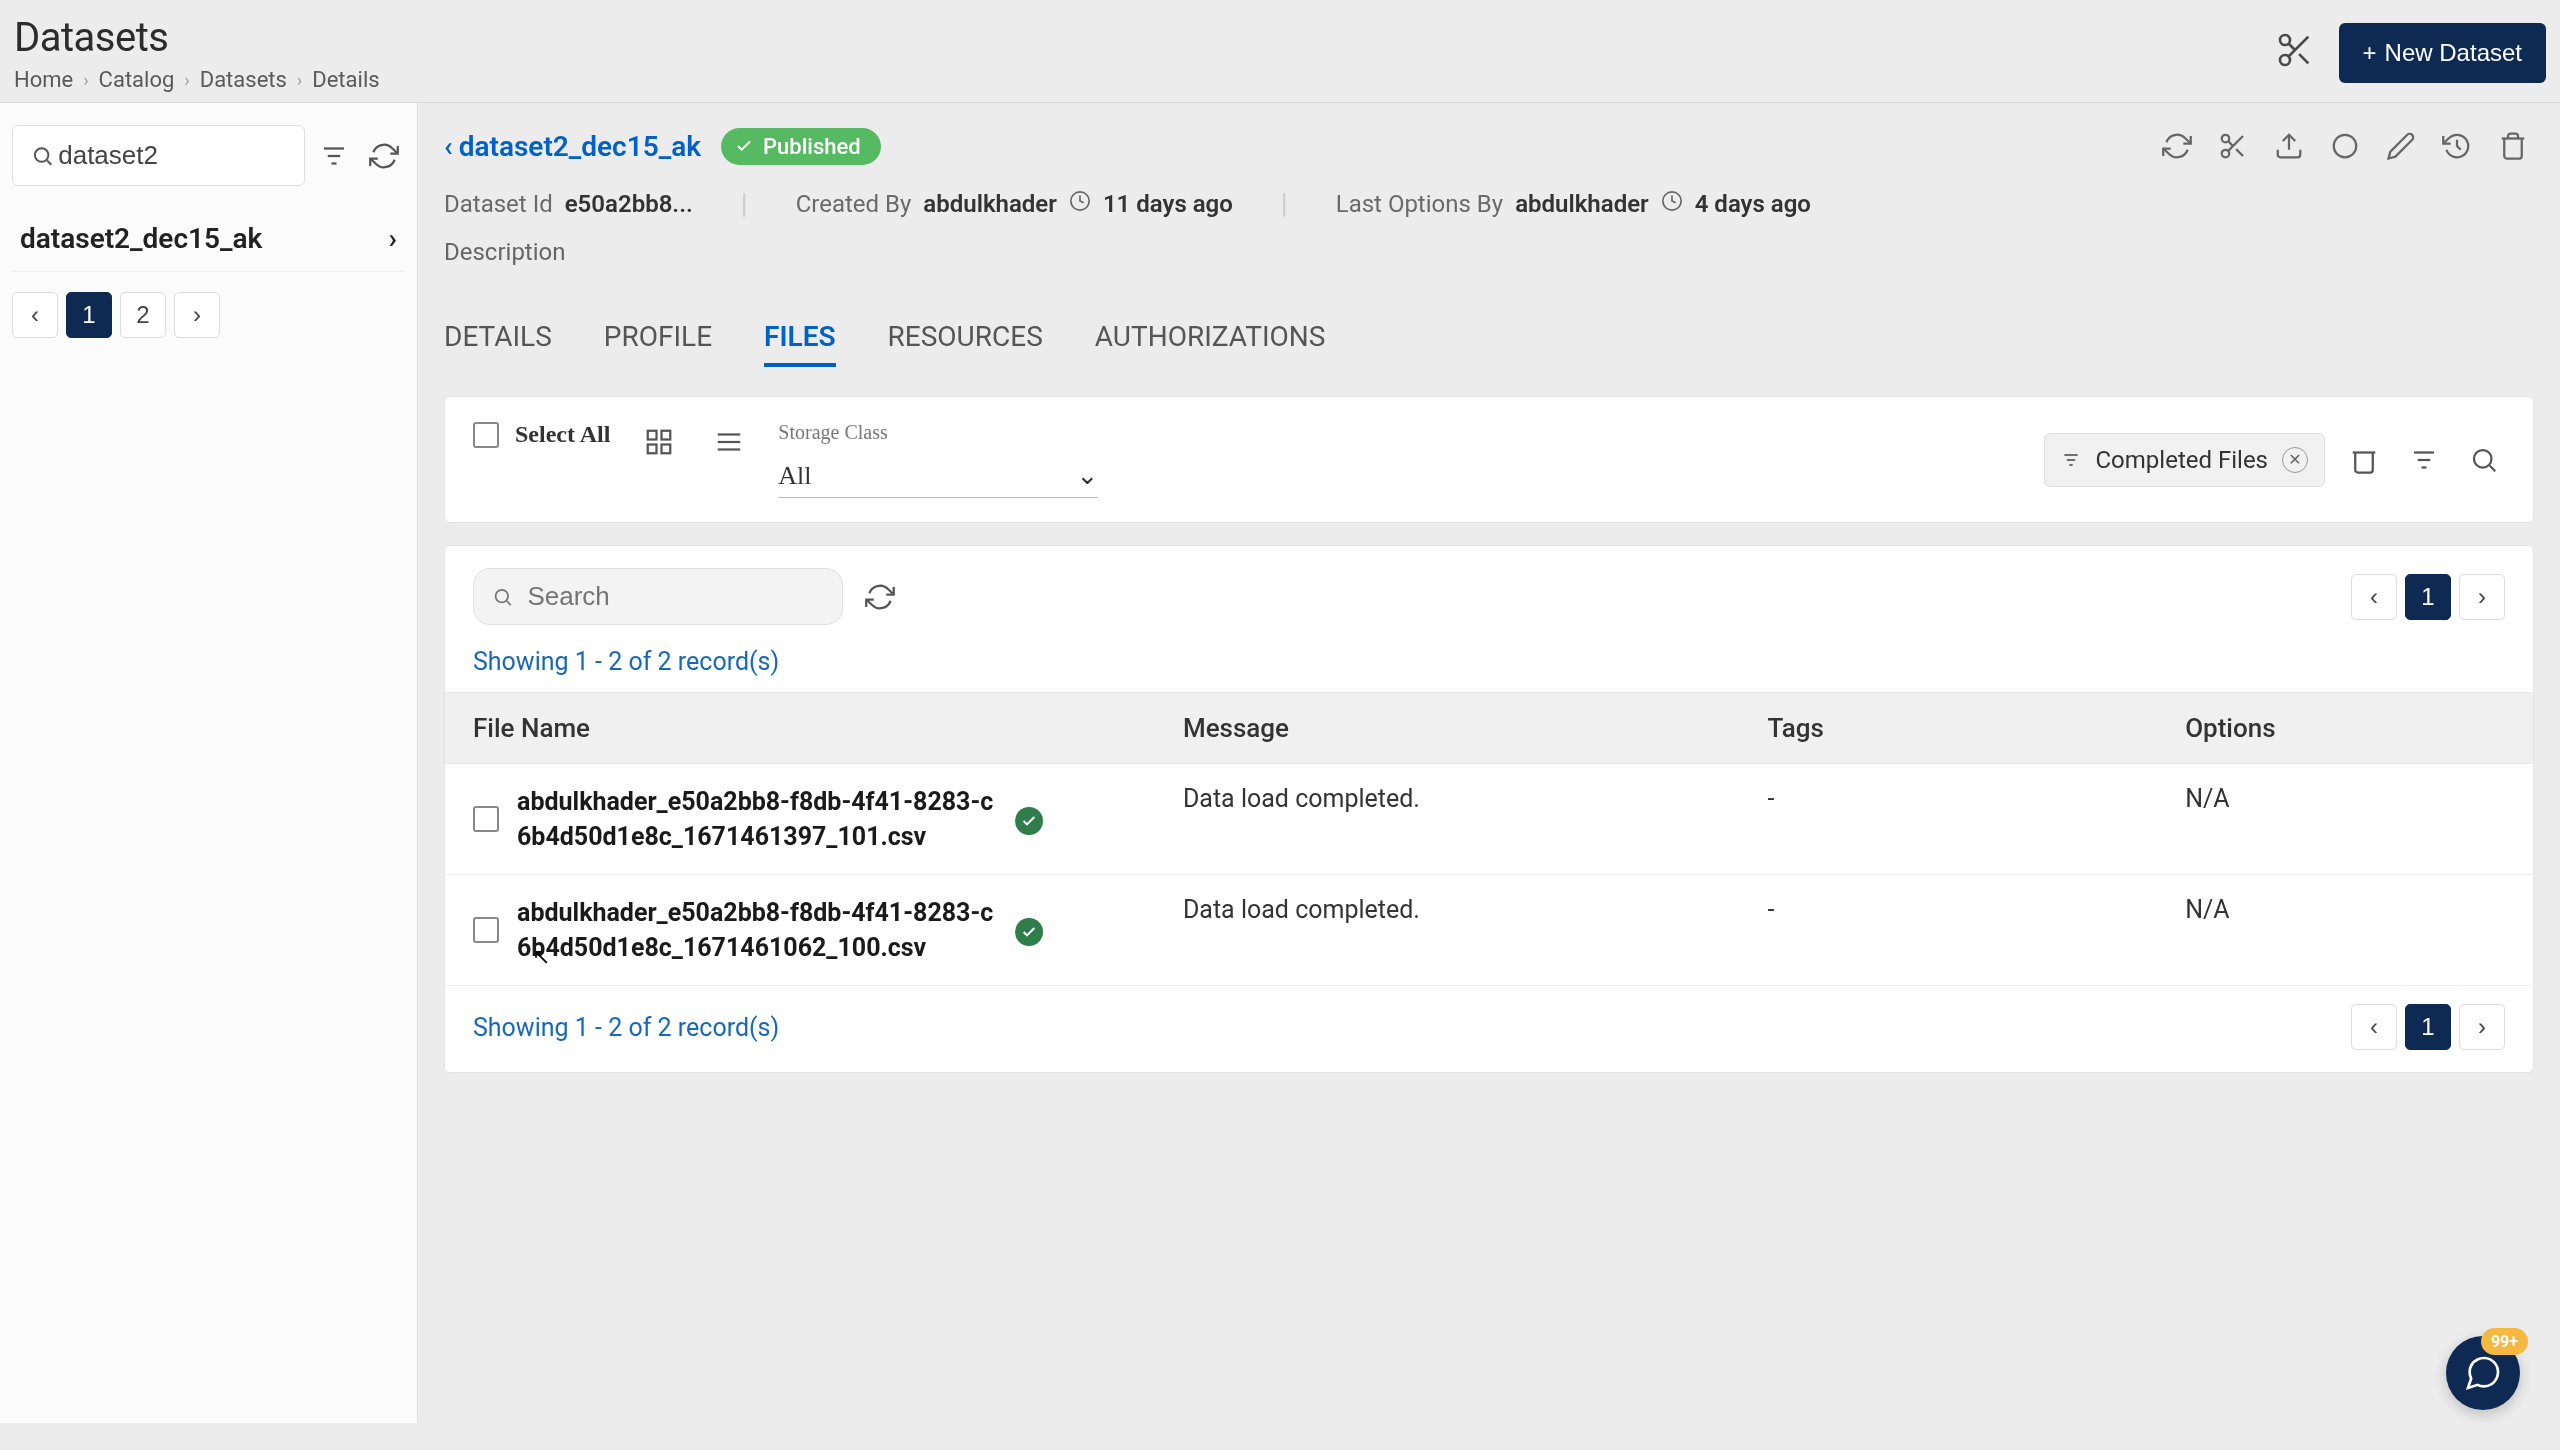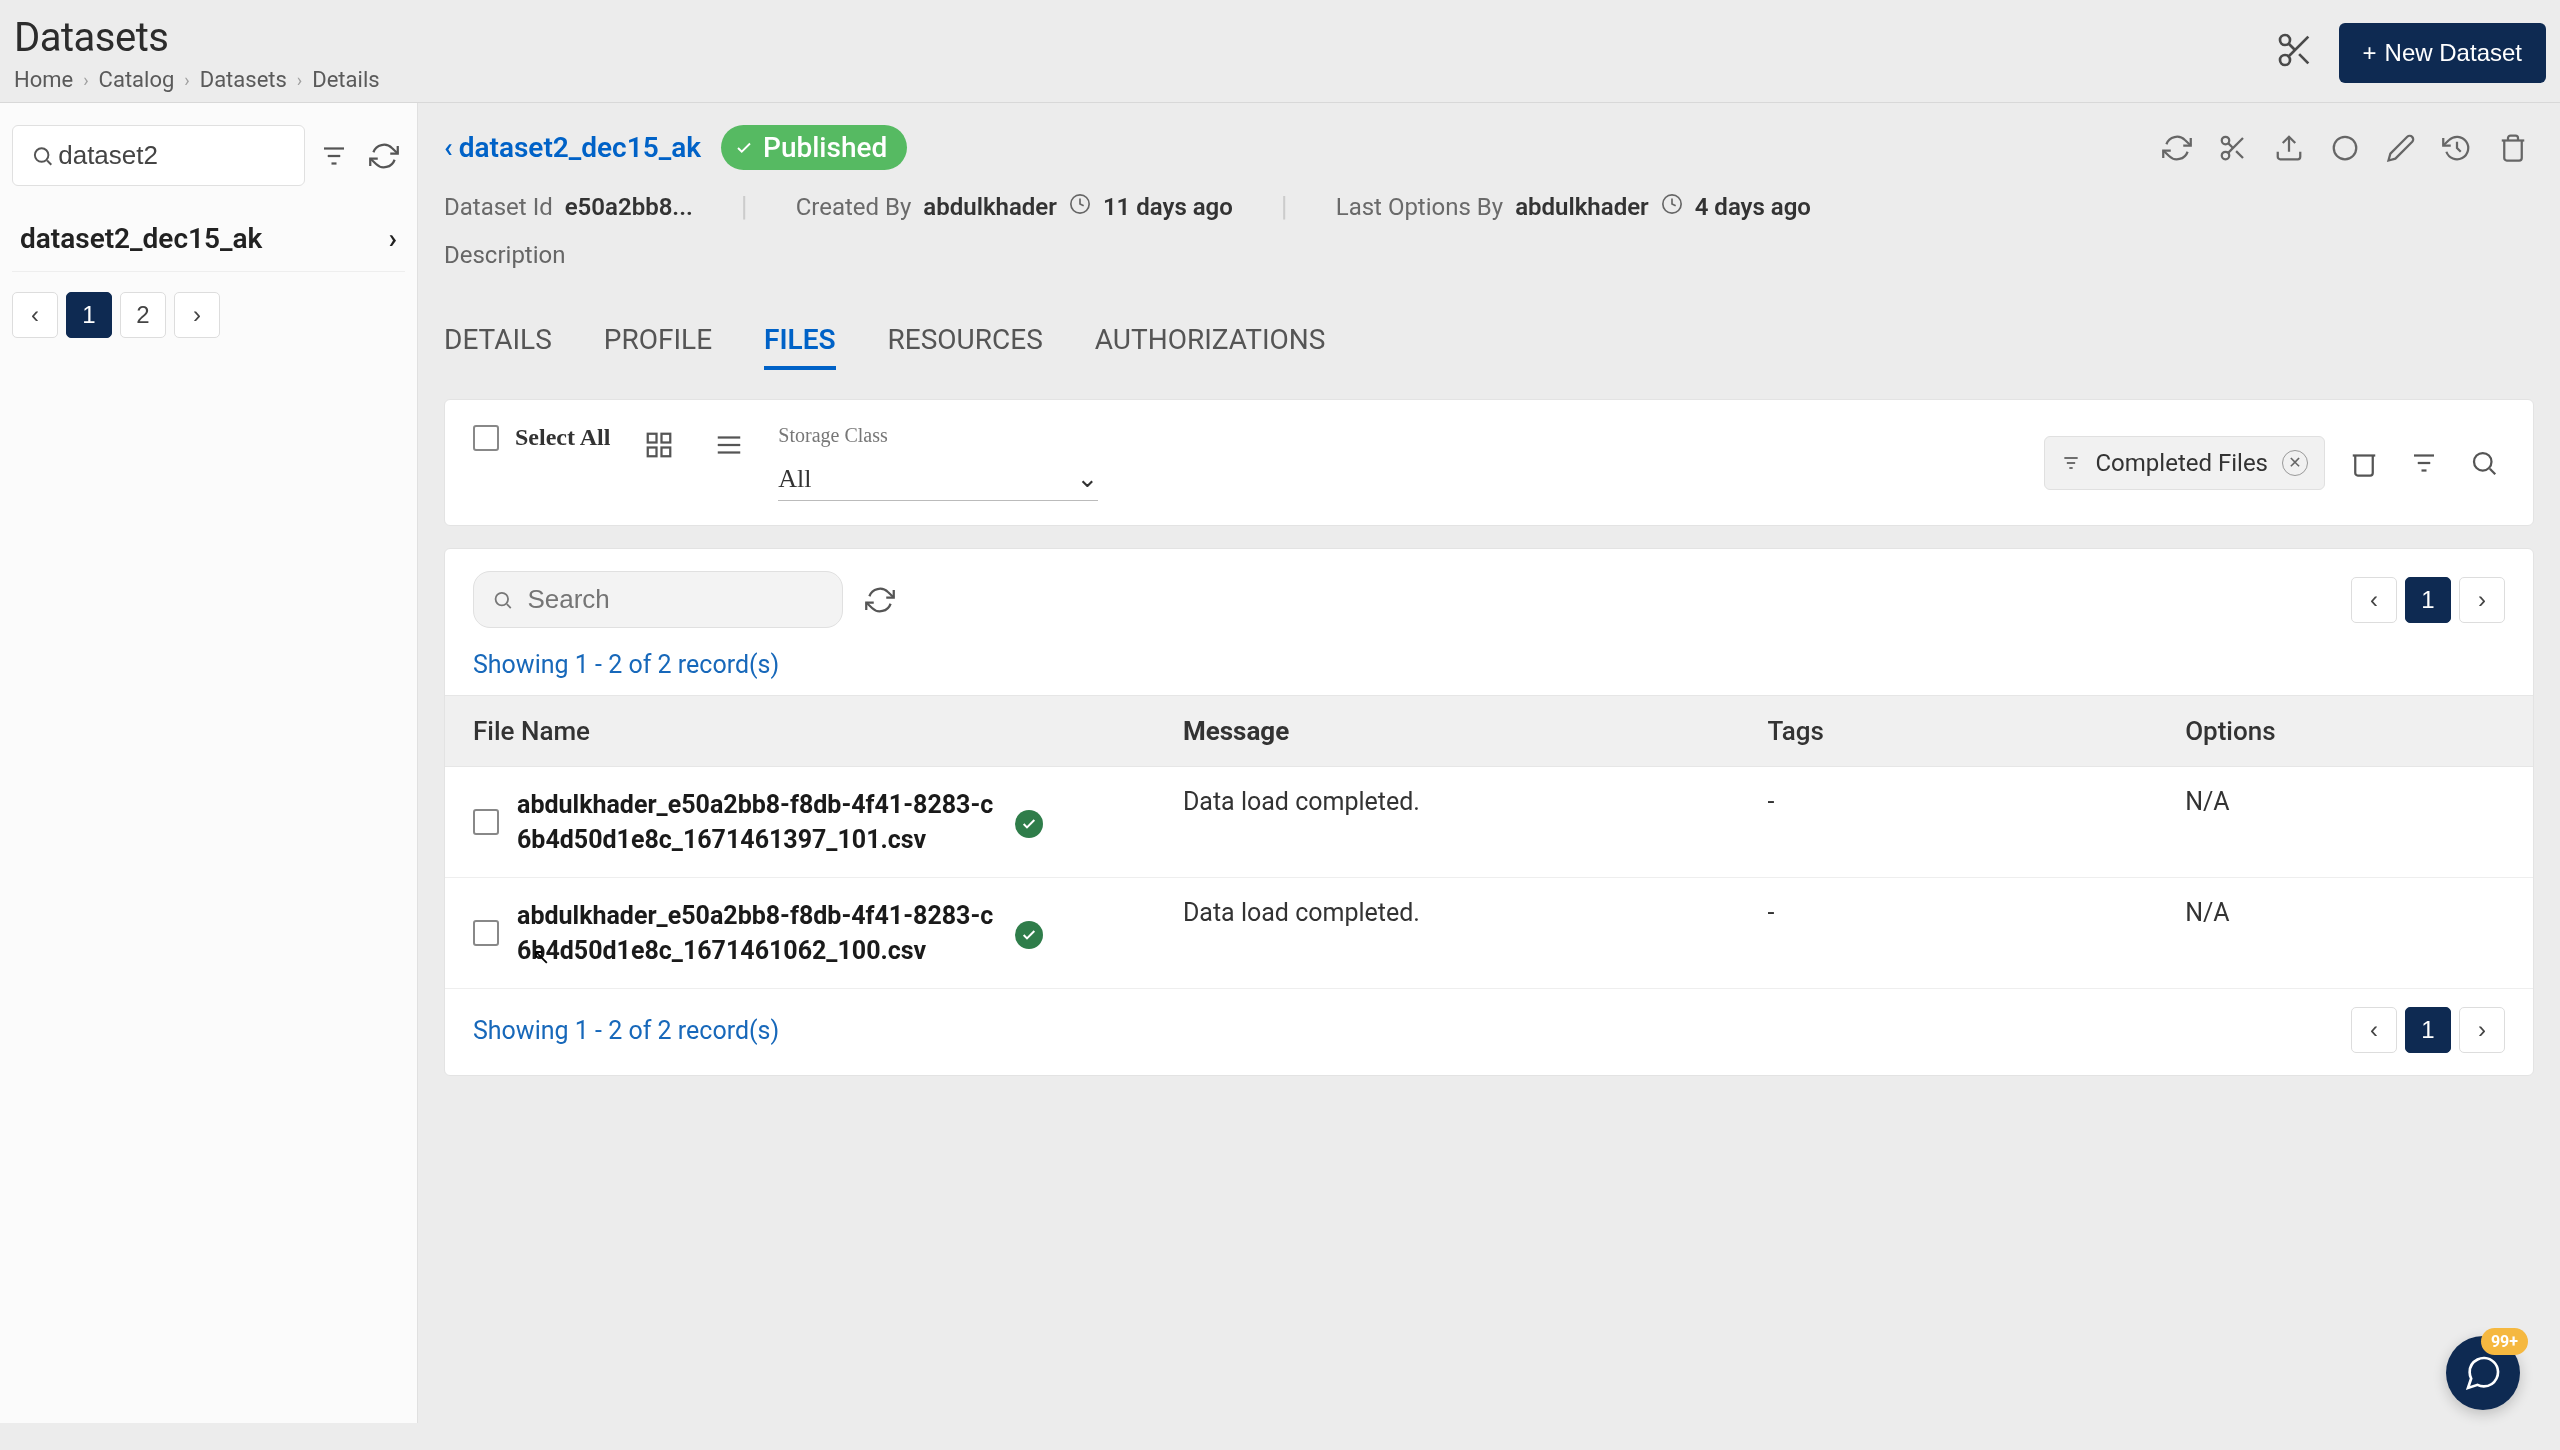--- a/index.html
+++ b/index.html
@@ -56,21 +56,21 @@
   justify-content: center; font-size: 24px; background: #fff; border: 1px solid #ddd;
   cursor: pointer; color: #444;
 }
 .page-num.active { background: #0e2a52; color: #fff; border-color: #0e2a52; }
 .content { flex: 1; padding: 22px 26px; overflow: auto; }
 .header-row { display: flex; align-items: center; justify-content: space-between; }
 .header-left { display: flex; align-items: center; gap: 20px; }
 .back-link { display: flex; align-items: center; gap: 6px; color: #0062c7; font-size: 28px; font-weight: 600; cursor: pointer; }
 .status-badge {
   background: #56ba62; color: #fff; border-radius: 999px;
-  padding: 6px 20px 6px 14px; font-size: 28px; font-weight: 500;
+  padding: 6px 20px 6px 14px; font-size: 22px; font-weight: 500;
   display: flex; align-items: center; gap: 10px;
 }
 .status-badge svg { width: 18px; height: 18px; stroke: #fff; stroke-width: 2.5; fill: none; }
 .header-actions { display: flex; align-items: center; gap: 14px; }
 .header-actions .icon-btn svg { width: 30px; height: 30px; stroke: #666; }
 .meta-row { display: flex; align-items: center; gap: 48px; margin-top: 20px; font-size: 24px; color: #5a5a5a; }
 .meta-group { display: flex; align-items: center; gap: 12px; }
 .meta-label { color: #6a6a6a; }
 .meta-value { font-weight: 600; color: #333; }
 .meta-sep { color: #ccc; font-size: 28px; }
@@ -403,21 +403,21 @@
       </div>
 
       <div class="records-text">
         <span>Showing 1 - 2 of 2 record(s)</span>
       </div>
 
       <table class="table">
         <thead>
           <tr>
             <th style="width:34%;">File Name</th>
-            <th style="width:28%;font-weight:bold;">Message</th>
+            <th style="width:28%;">Message</th>
             <th style="width:20%;">Tags</th>
             <th>Options</th>
           </tr>
         </thead>
         <tbody>
           <tr>
             <td>
               <div class="fname-cell">
                 <div class="checkbox"></div>
                 <div class="fname">abdulkhader_e50a2bb8-f8db-4f41-8283-c6b4d50d1e8c_1671461397_101.csv</div>

